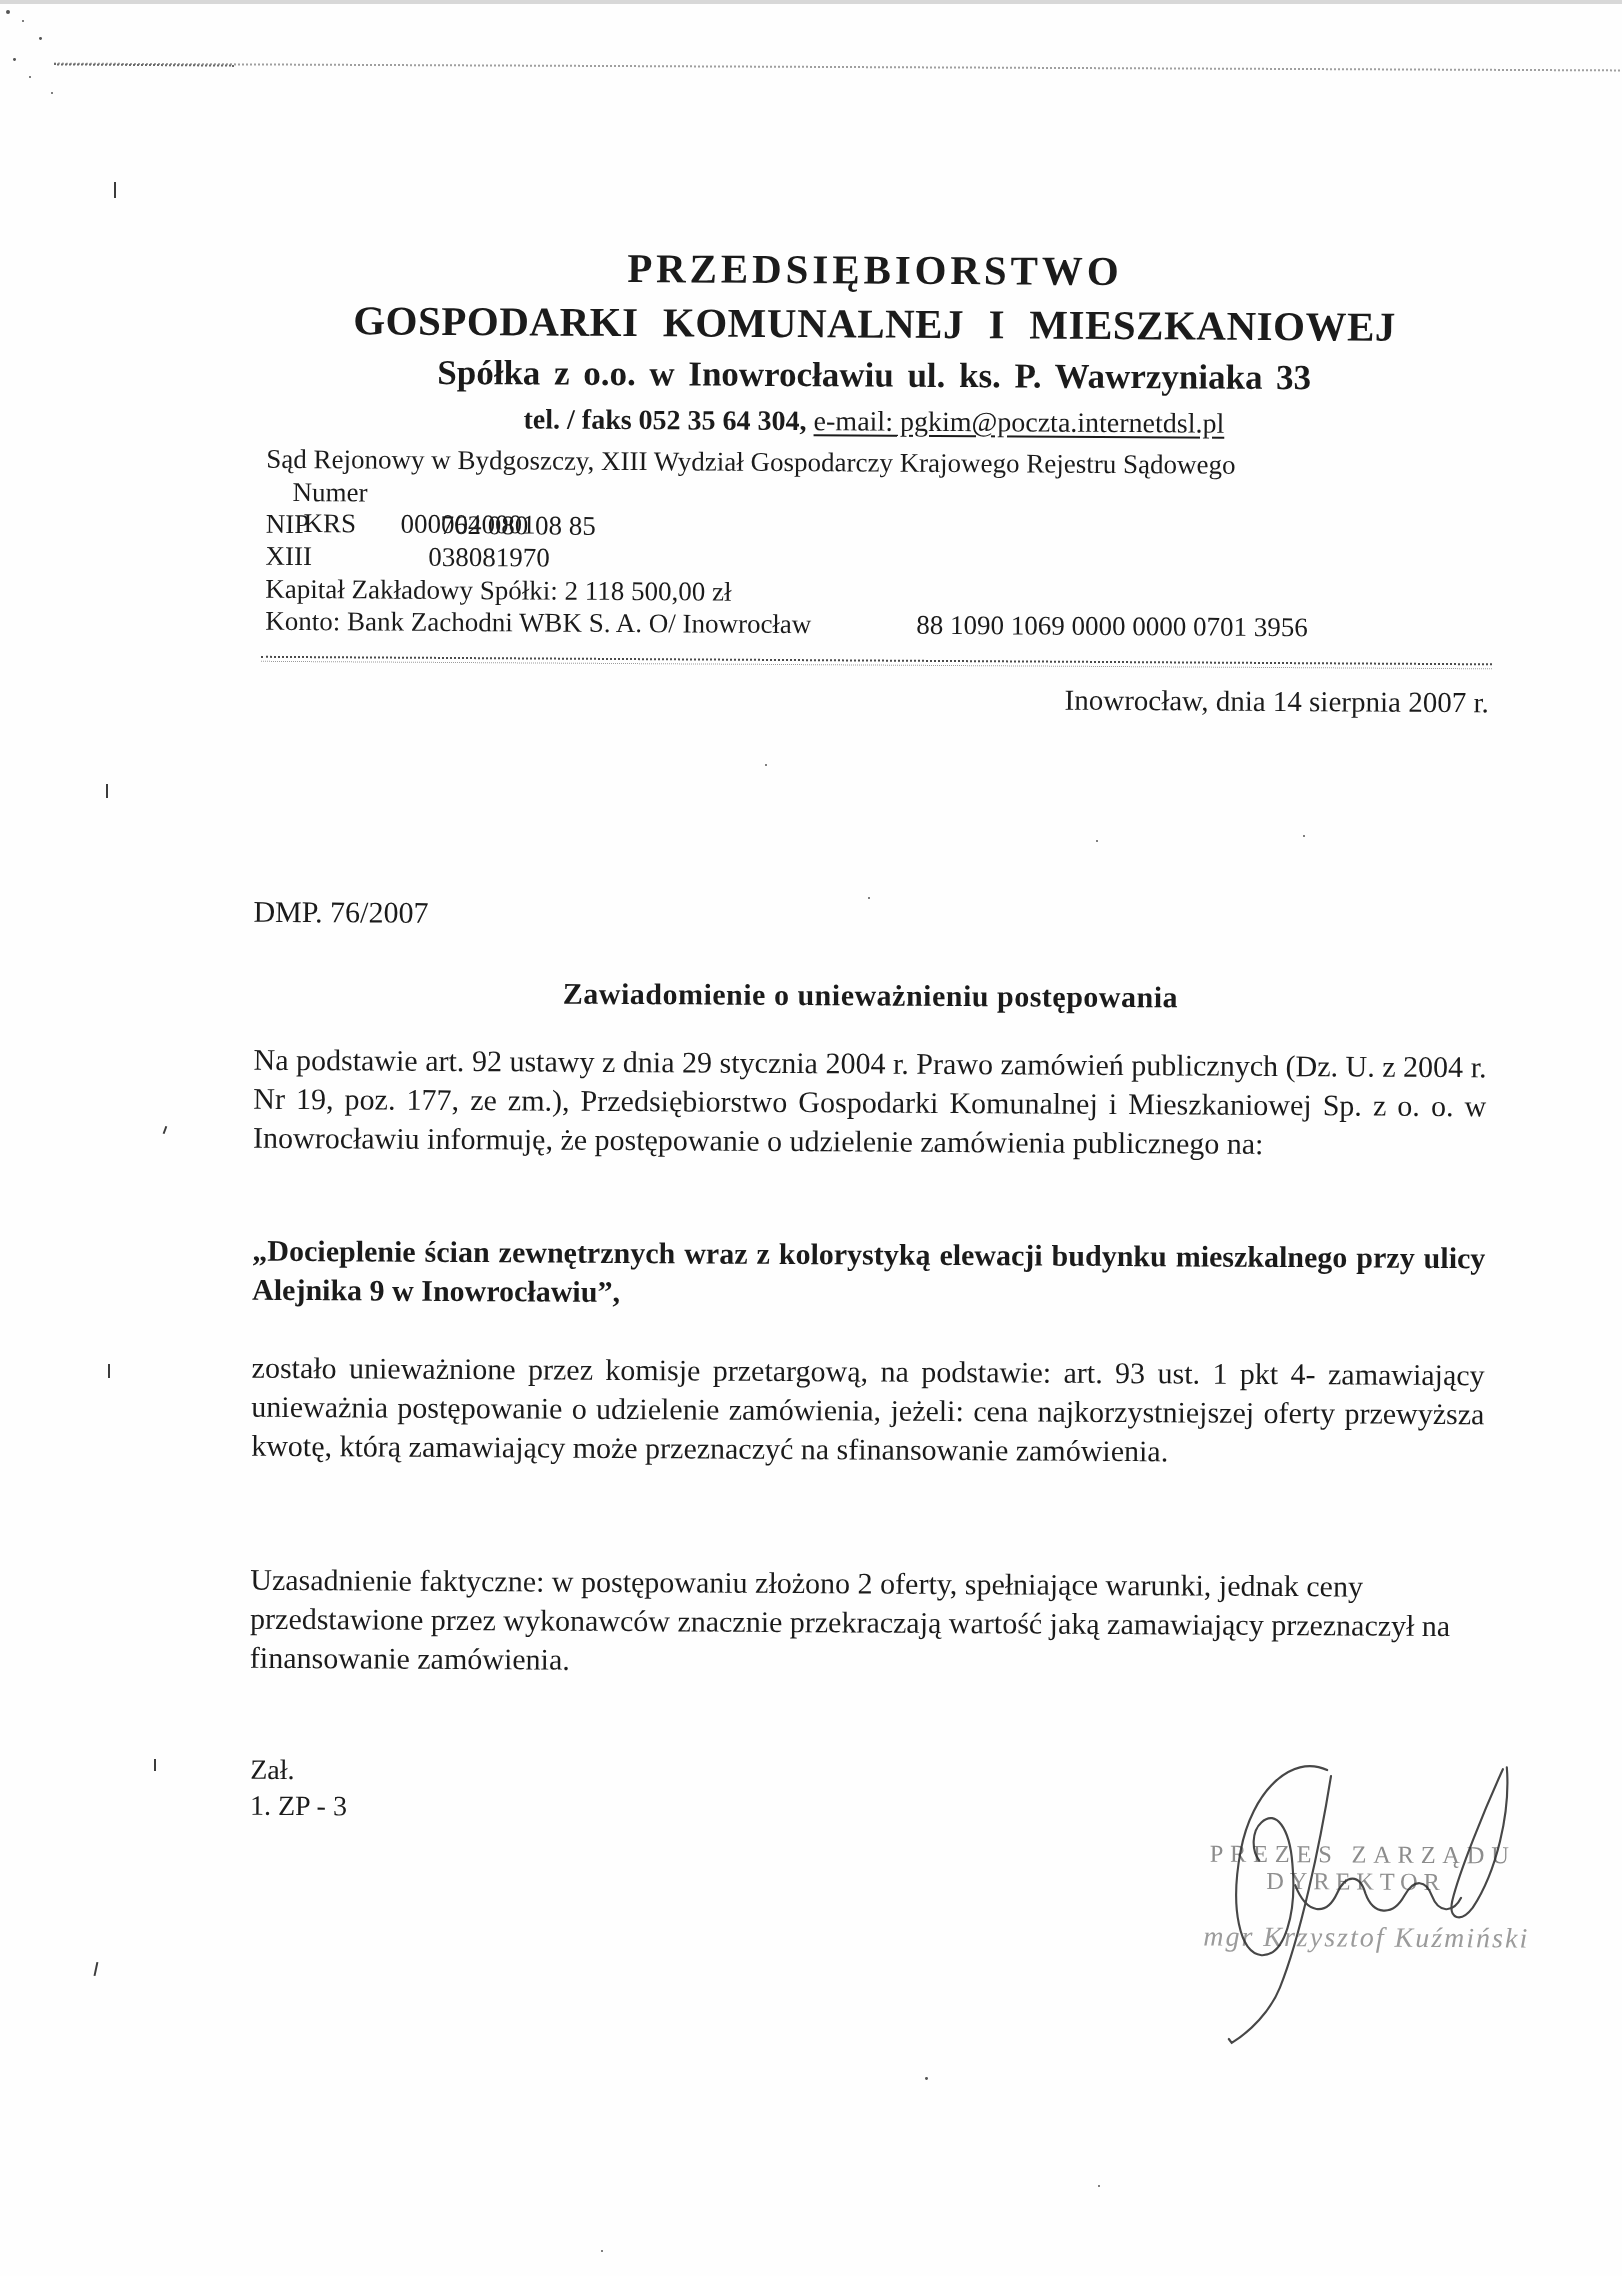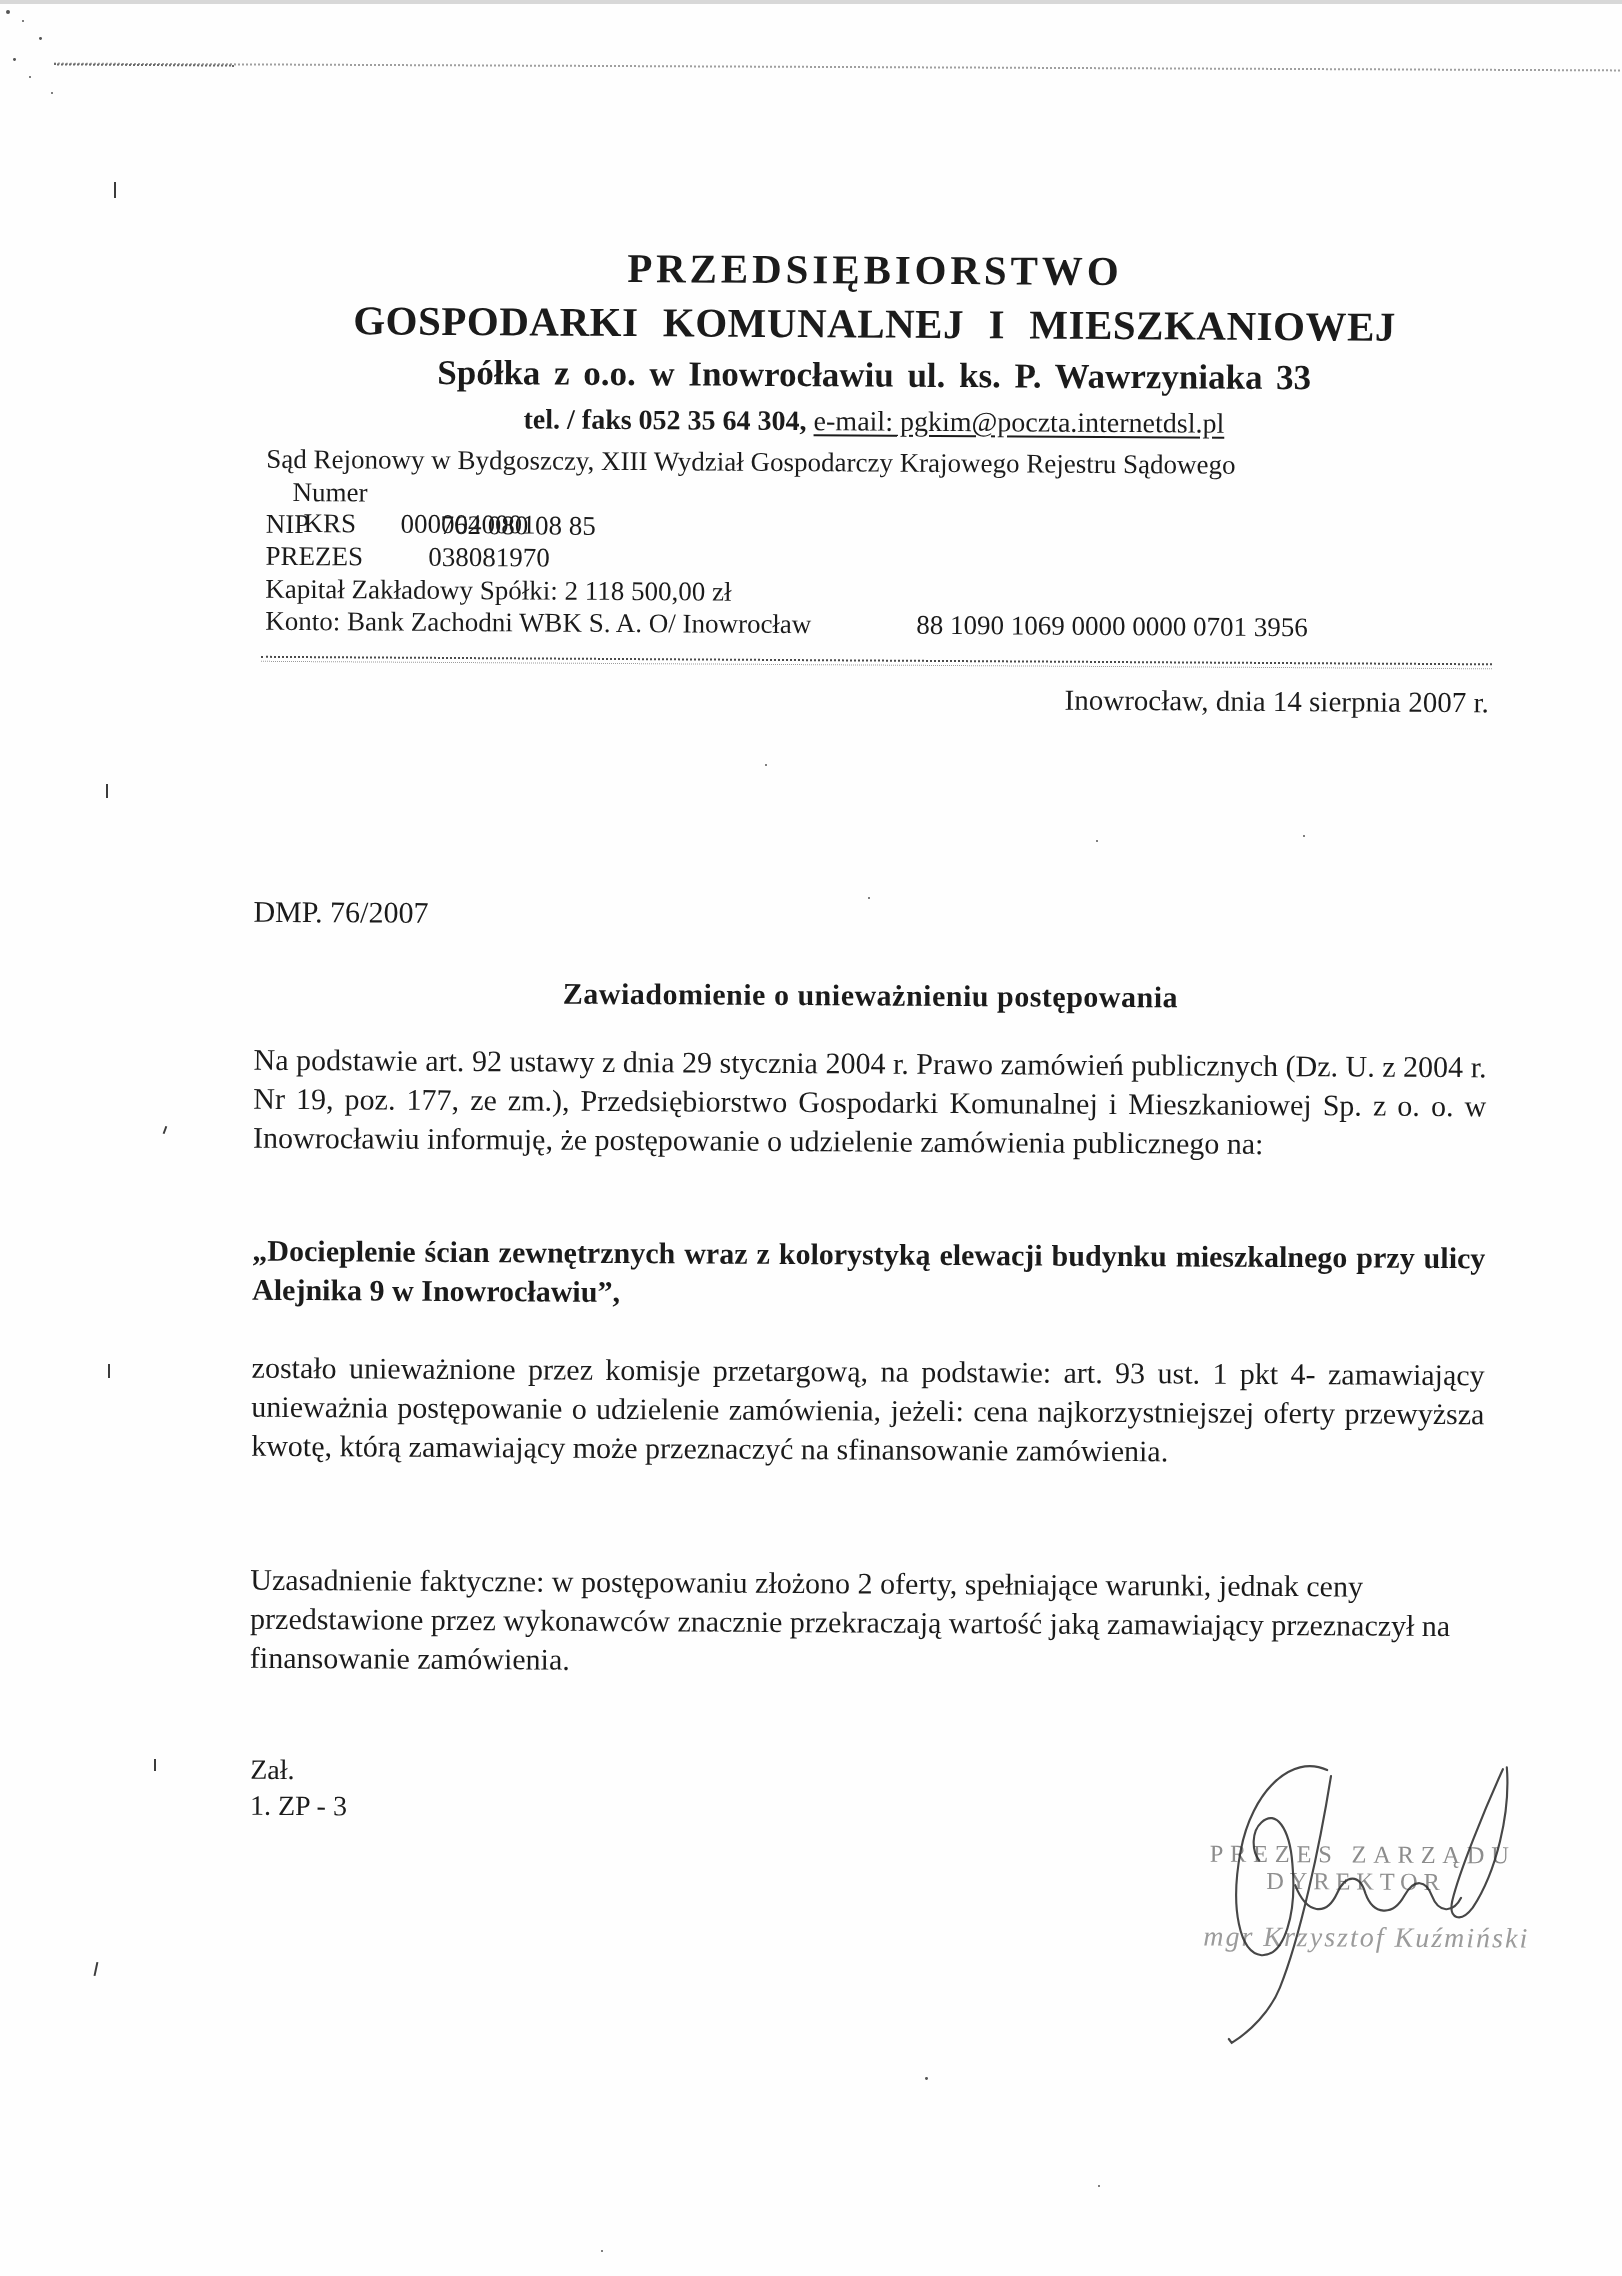--- a/index.html
+++ b/index.html
@@ -91,21 +91,21 @@
     <div class="reg-line court">Sąd Rejonowy w Bydgoszczy, XIII Wydział Gospodarczy Krajowego Rejestru Sądowego</div>
     <div class="reg-line krs">
       <span class="lab">Numer KRS</span>
       <span>0000040001</span>
     </div>
     <div class="reg-line nip">
       <span class="lab">NIP</span>
       <span>762 080 08 85</span>
     </div>
     <div class="reg-line regon">
-      <span class="lab">PREZES</span>
+      <span class="lab">XIII</span>
       <span>038081970</span>
     </div>
     <div class="reg-line capital">Kapitał Zakładowy Spółki: 2 118 500,00 zł</div>
     <div class="reg-line konto">
       <span>Konto: Bank Zachodni WBK S. A. O/ Inowrocław</span>
       <span class="val">88 1090 1069 0000 0000 0701 3956</span>
     </div>
 
     <div class="dotted-sep"></div>
 

